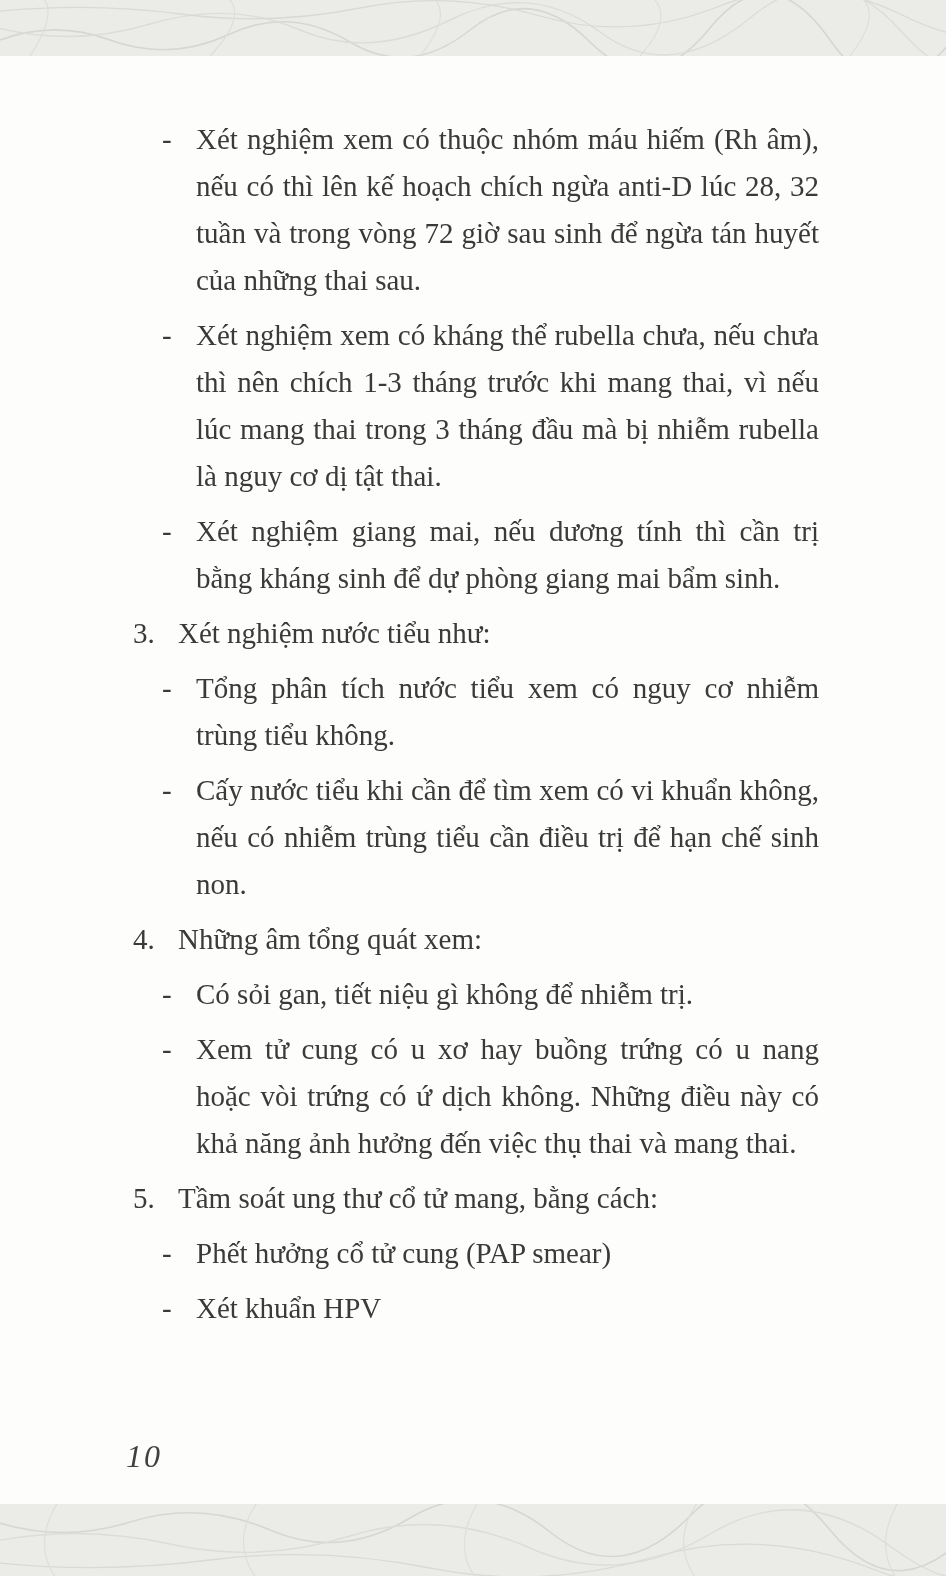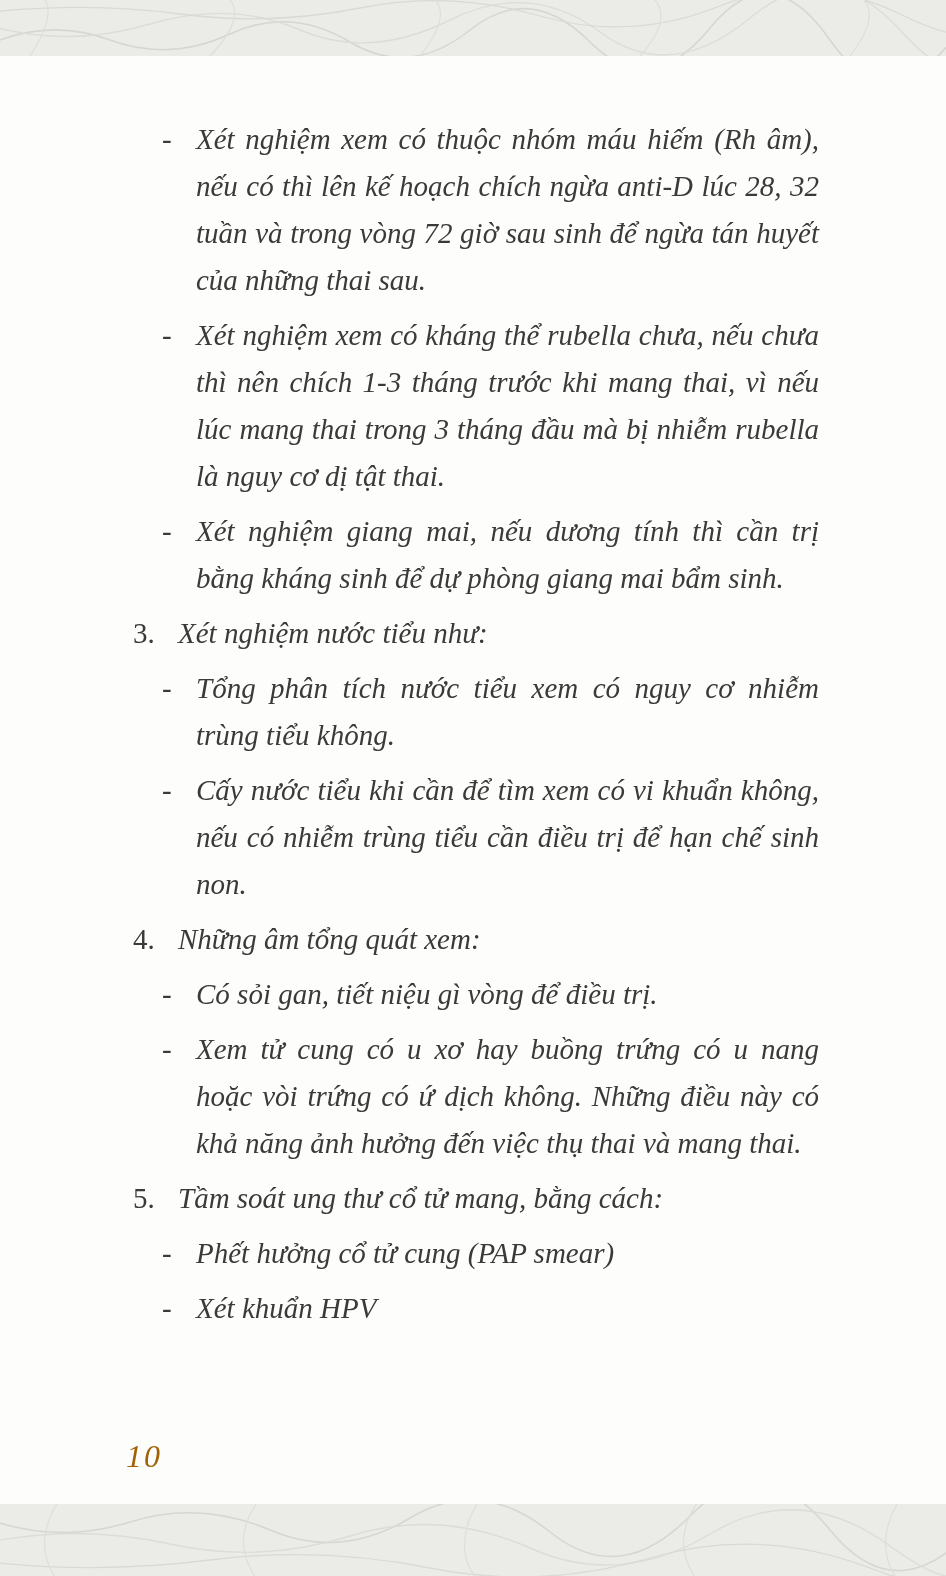--- a/index.html
+++ b/index.html
@@ -38,29 +38,28 @@
   .item .marker {
     flex: 0 0 auto;
     white-space: pre;
   }
   .item-number .marker { width: 45px; }
   .item-dash { margin-left: 29px; }
   .item-dash .marker { width: 34px; }
   .item .text {
     flex: 1 1 auto;
     text-align: justify;
-    font-style: italic;
   }
   .page-number {
     position: absolute;
     left: 126px;
     top: 1438px;
     font-size: 32px;
     font-style: italic;
-    color: #a16207;
+    color: #404040;
     letter-spacing: 2px;
   }
 </style>
 </head>
 <body>
 
 <div class="deco-band deco-top">
   <svg width="946" height="56" viewBox="0 0 946 56" xmlns="http://www.w3.org/2000/svg">
     <rect x="0" y="0" width="946" height="56" fill="#ebebe8"></rect>
     <path d="M-10 44 Q 50 18 110 40 T 230 34 T 350 42 T 470 30 T 590 42 T 710 28 T 830 40 T 960 30" stroke="#d6d6d2" stroke-width="1.6" fill="none"></path>
@@ -102,21 +101,21 @@
     <div class="text">Cấy nước tiểu khi cần để tìm xem có vi khuẩn không, nếu có nhiễm trùng tiểu cần điều trị để hạn chế sinh non.</div>
   </div>
 
   <div class="item item-number">
     <span class="marker">4.</span>
     <div class="text">Những âm tổng quát xem:</div>
   </div>
 
   <div class="item item-dash">
     <span class="marker">-</span>
-    <div class="text">Có sỏi gan, tiết niệu gì vòng để điều trị.</div>
+    <div class="text">Có sỏi gan, tiết niệu gì không để nhiễm trị.</div>
   </div>
 
   <div class="item item-dash">
     <span class="marker">-</span>
     <div class="text">Xem tử cung có u xơ hay buồng trứng có u nang hoặc vòi trứng có ứ dịch không. Những điều này có khả năng ảnh hưởng đến việc thụ thai và mang thai.</div>
   </div>
 
   <div class="item item-number">
     <span class="marker">5.</span>
     <div class="text">Tầm soát ung thư cổ tử mang, bằng cách:</div>

